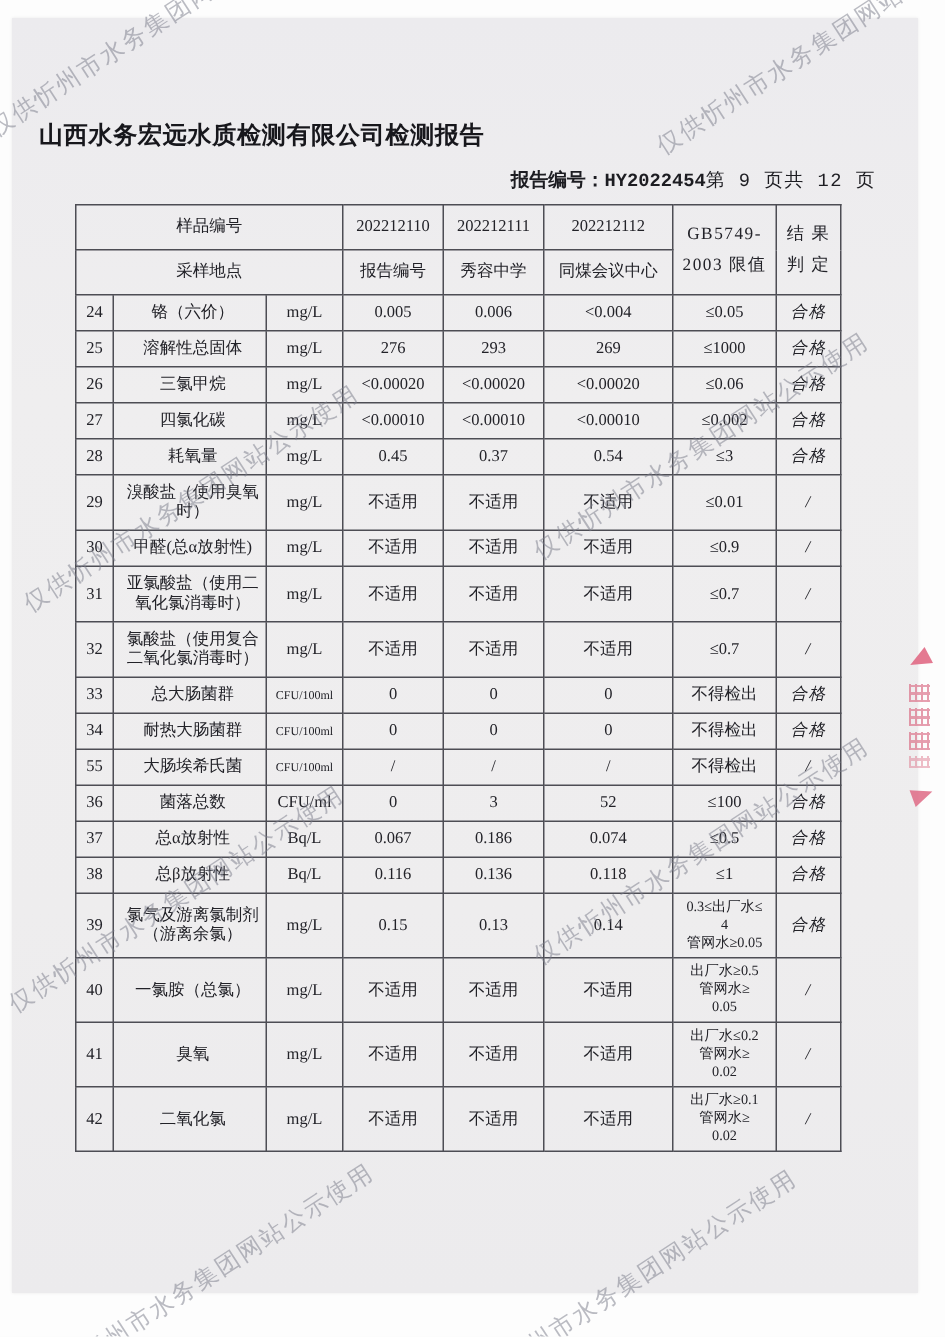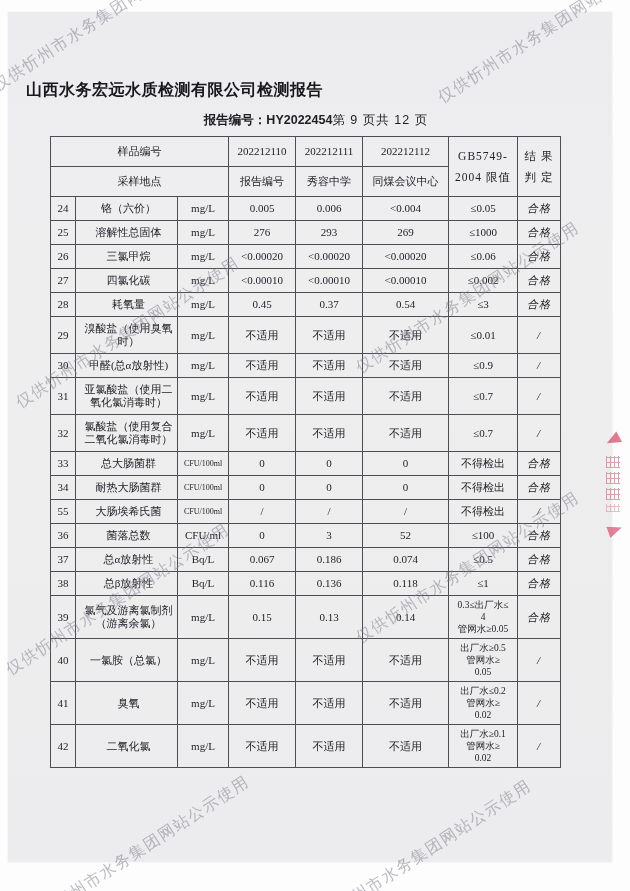--- a/index.html
+++ b/index.html
@@ -11,22 +11,22 @@
   .paper { position:absolute; left:8px; top:12px; width:604px; height:850px;
            background:#eeedef;
            background-image:linear-gradient(180deg, #ecebee 0%, #efeeef 30%, #eeedee 70%, #ecebed 100%);
            box-shadow:0 0 2px rgba(0,0,0,.08); }
 
   .title { position:absolute; top:68px; left:0; width:100%; 
            font-family:"Liberation Sans", sans-serif; font-weight:bold;
            font-size:16px; letter-spacing:.5px; color:#17171c;padding-left:18px; }
 
   .meta { position:absolute; top:100px; left:40px; right:28px; display:flex;
-          justify-content:center; font-size:12.5px; color:#1d1d22;
-          font-family:Liberation Sans, sans-serif; }
+          justify-content:flex-end; font-size:12.5px; color:#1d1d22;
+          font-family:Liberation Mono, monospace; }
   .meta .rn { font-weight:bold; }
   .meta .pg { font-weight:500; letter-spacing:1px; }
 
   table.report { position:absolute; left:42px; top:124px; width:510px;
                  border-collapse:collapse; table-layout:fixed;
                  color:#222228; }
   table.report td { border:1px solid #4d4d54; text-align:center;
                     font-size:11px; line-height:13px; padding:5px 2px;
                     overflow:hidden; }
   thead td { height:30px; padding:2px; }
@@ -88,21 +88,21 @@
           <col style="width:43px">
       </colgroup>
       <thead>
         <tr>
           <td colspan="3">样品编号</td>
           <td>202212110</td>
           <td>202212111</td>
           <td>202212112</td>
           <td rowspan="2" class="twolines">
             <div>GB5749-</div>
-            <div>2004 限值</div>
+            <div>2003 限值</div>
           </td>
           <td rowspan="2" class="twolines">
             <div>结 果</div>
             <div>判 定</div>
           </td>
         </tr>
         <tr>
           <td colspan="3">采样地点</td>
           <td>报告编号</td>
           <td>秀容中学</td>

